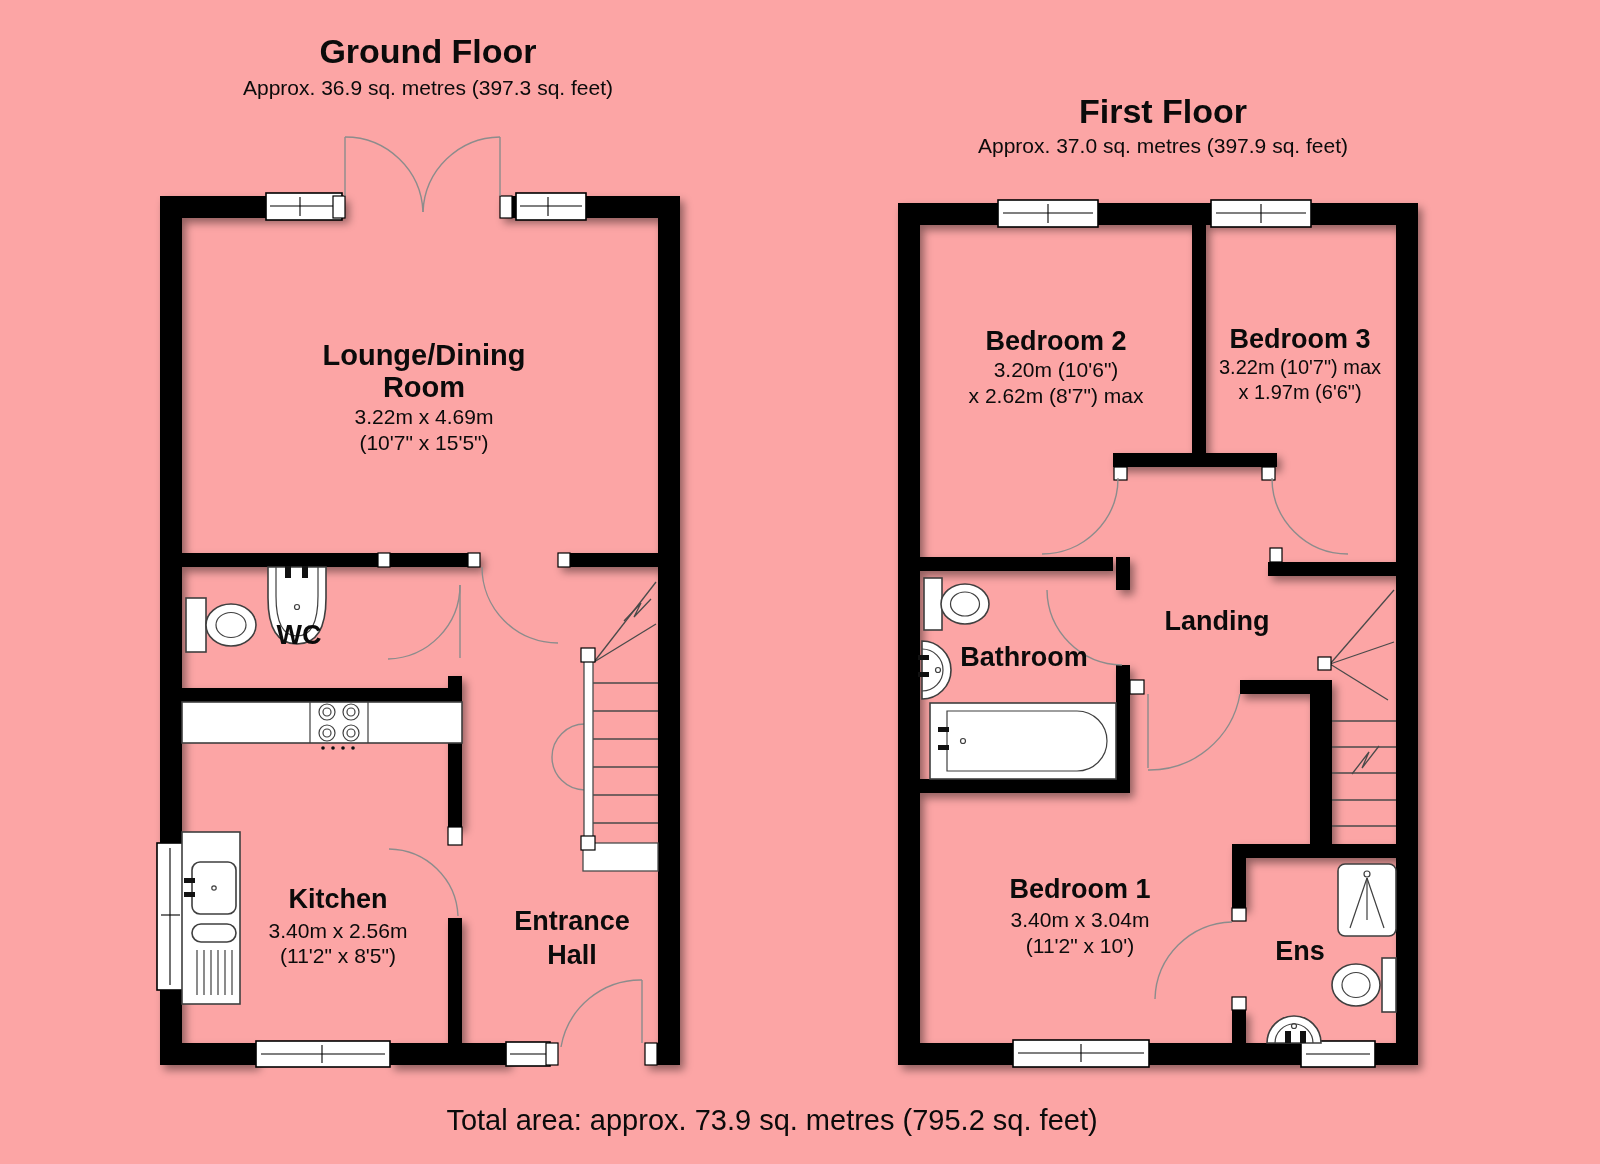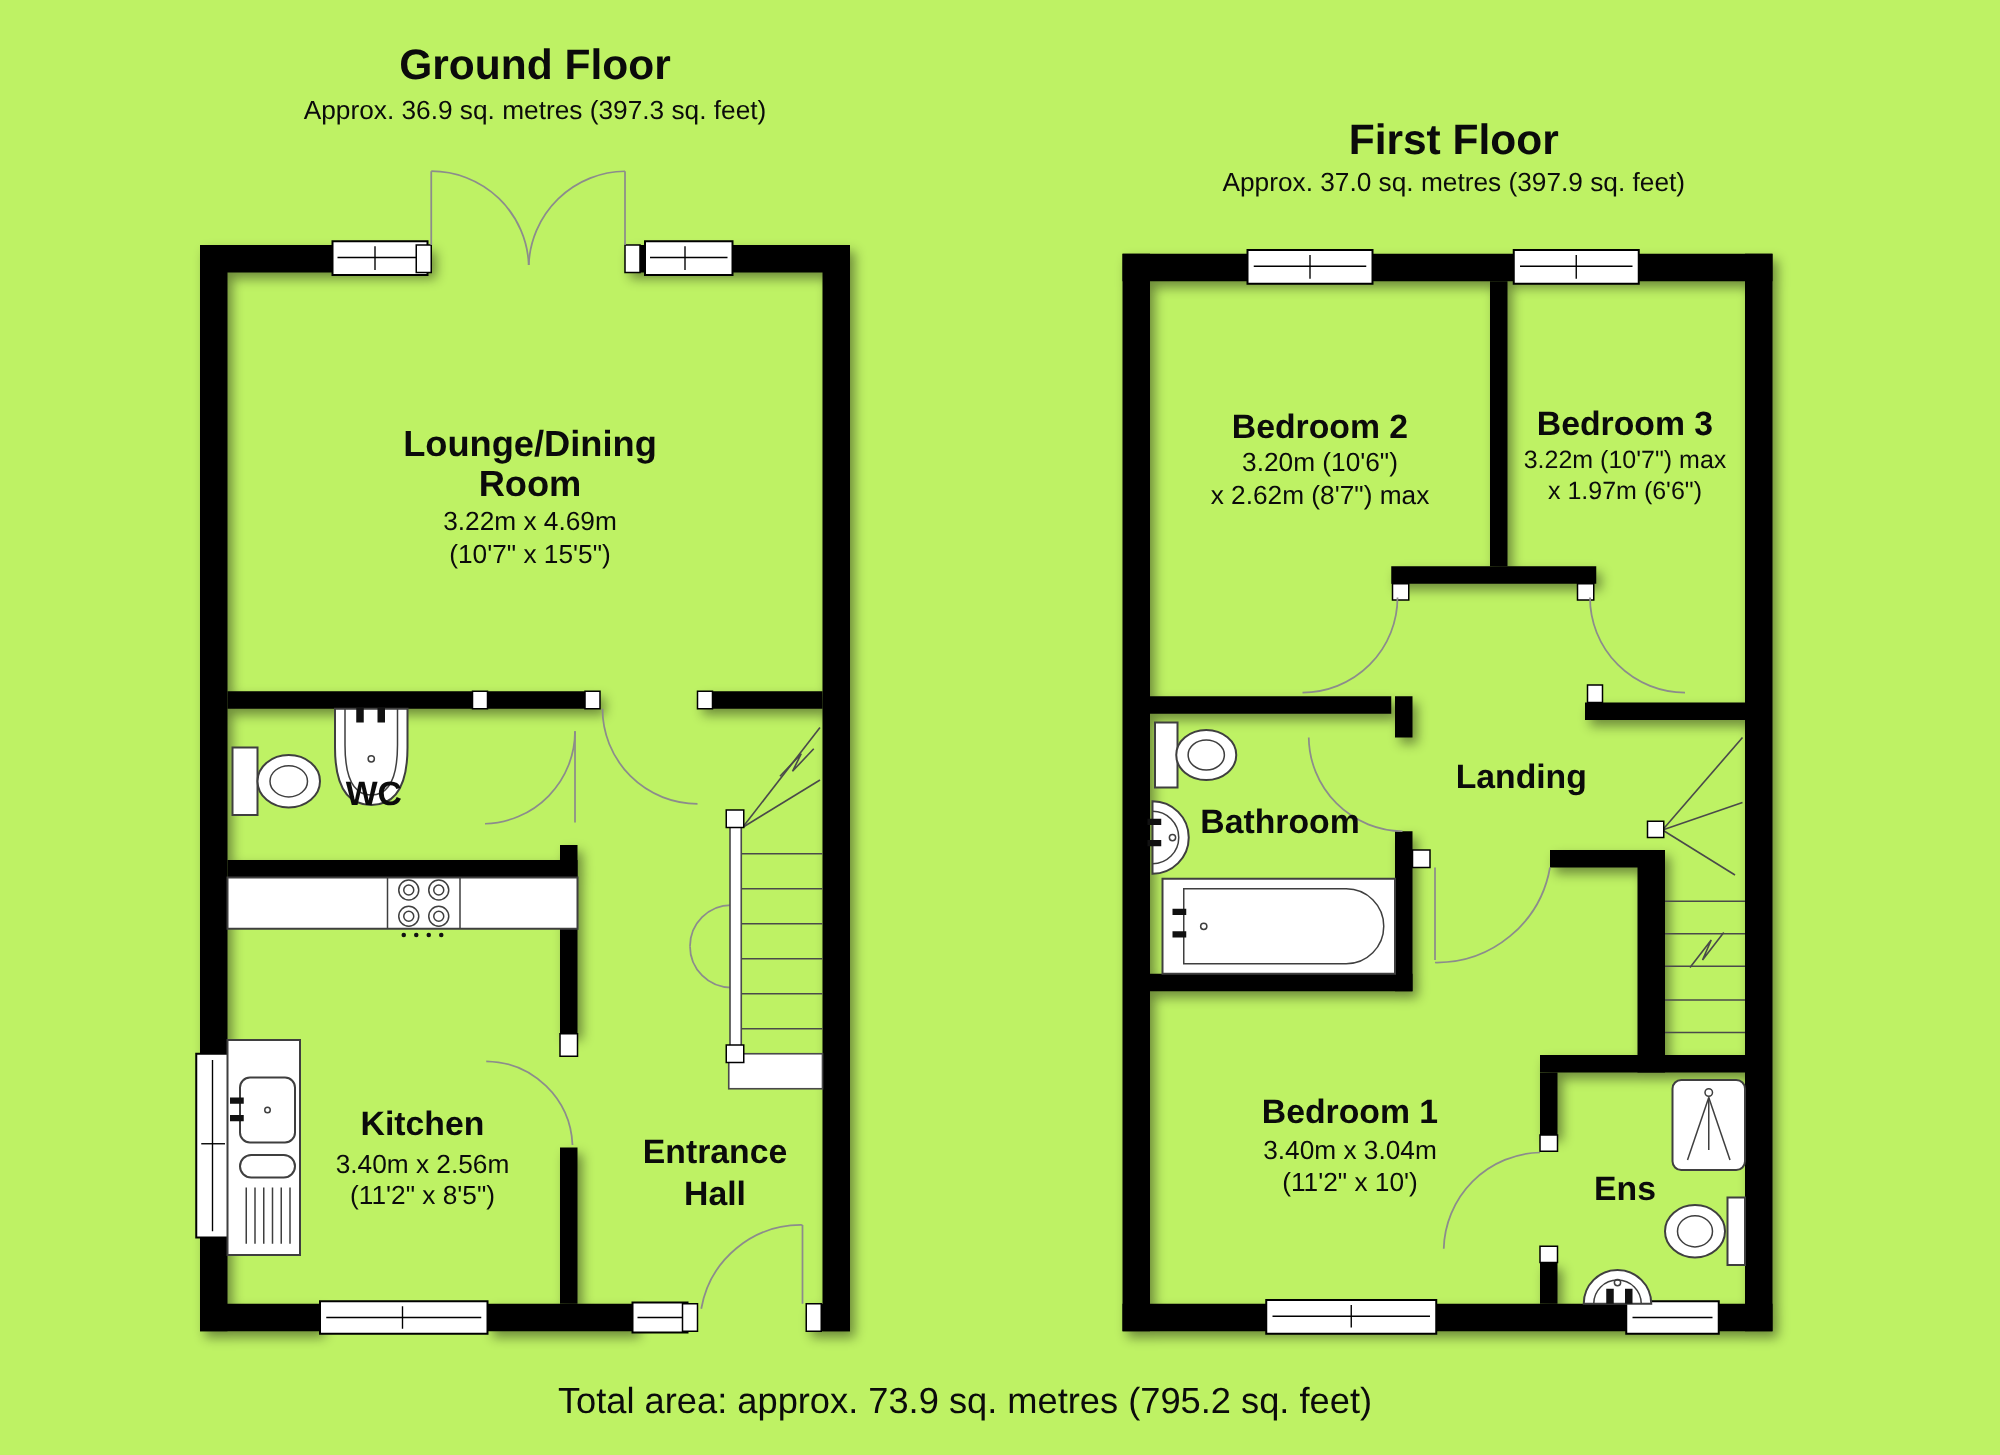--- a/index.html
+++ b/index.html
@@ -1,16 +1,16 @@
 <!DOCTYPE html>
 <html><head>
 <meta charset="utf-8">
 <style>
   html,body{margin:0;padding:0;background:#ffffff;}
-  .page{width:1600px;height:1164px;position:relative;background:#bef264;
+  .page{width:1600px;height:1164px;position:relative;background:#fca5a5;
         font-family:"Liberation Sans",sans-serif;}
   svg{display:block;}
   .wall{fill:#000;}
   .win{fill:#fff;stroke:#000;stroke-width:1.6;}
   .winline{stroke:#000;stroke-width:1.1;fill:none;}
   .post{fill:#fff;stroke:#000;stroke-width:1.2;}
   .arc{fill:none;stroke:#8c8c8c;stroke-width:1.4;}
   .leaf{stroke:#8c8c8c;stroke-width:1.4;}
   .fx{fill:#fff;stroke:#3f3f3f;stroke-width:1.6;}
   .fxin{fill:none;stroke:#3f3f3f;stroke-width:1.2;}

